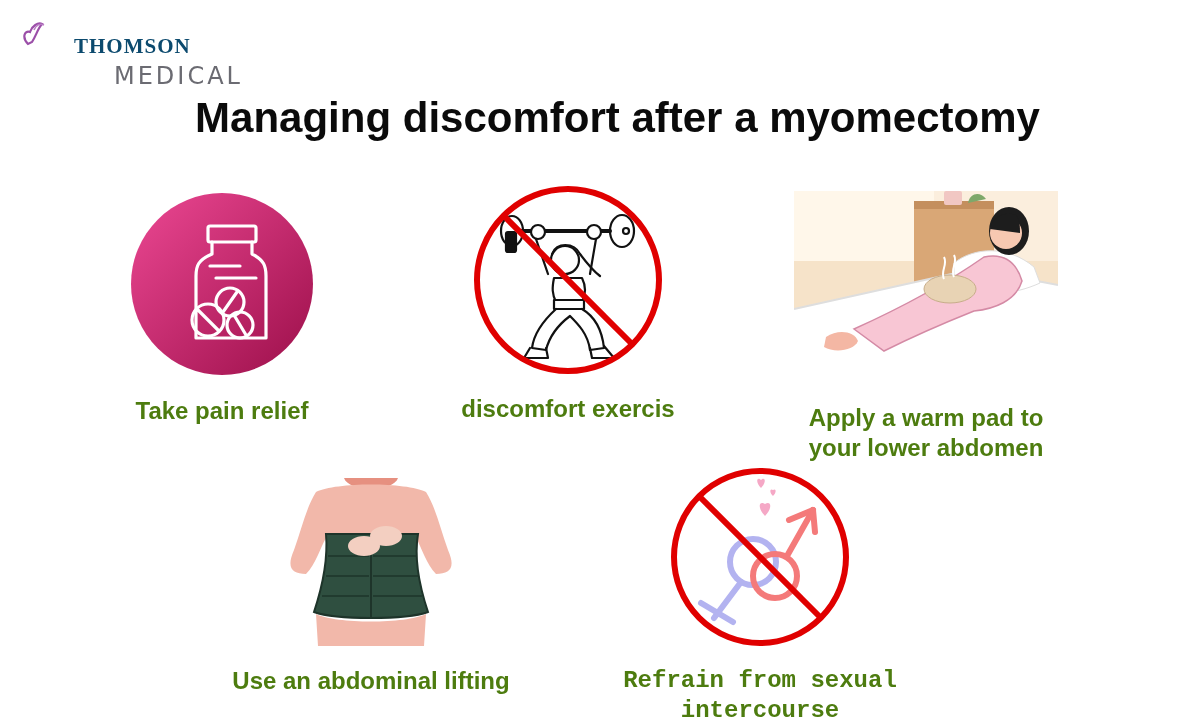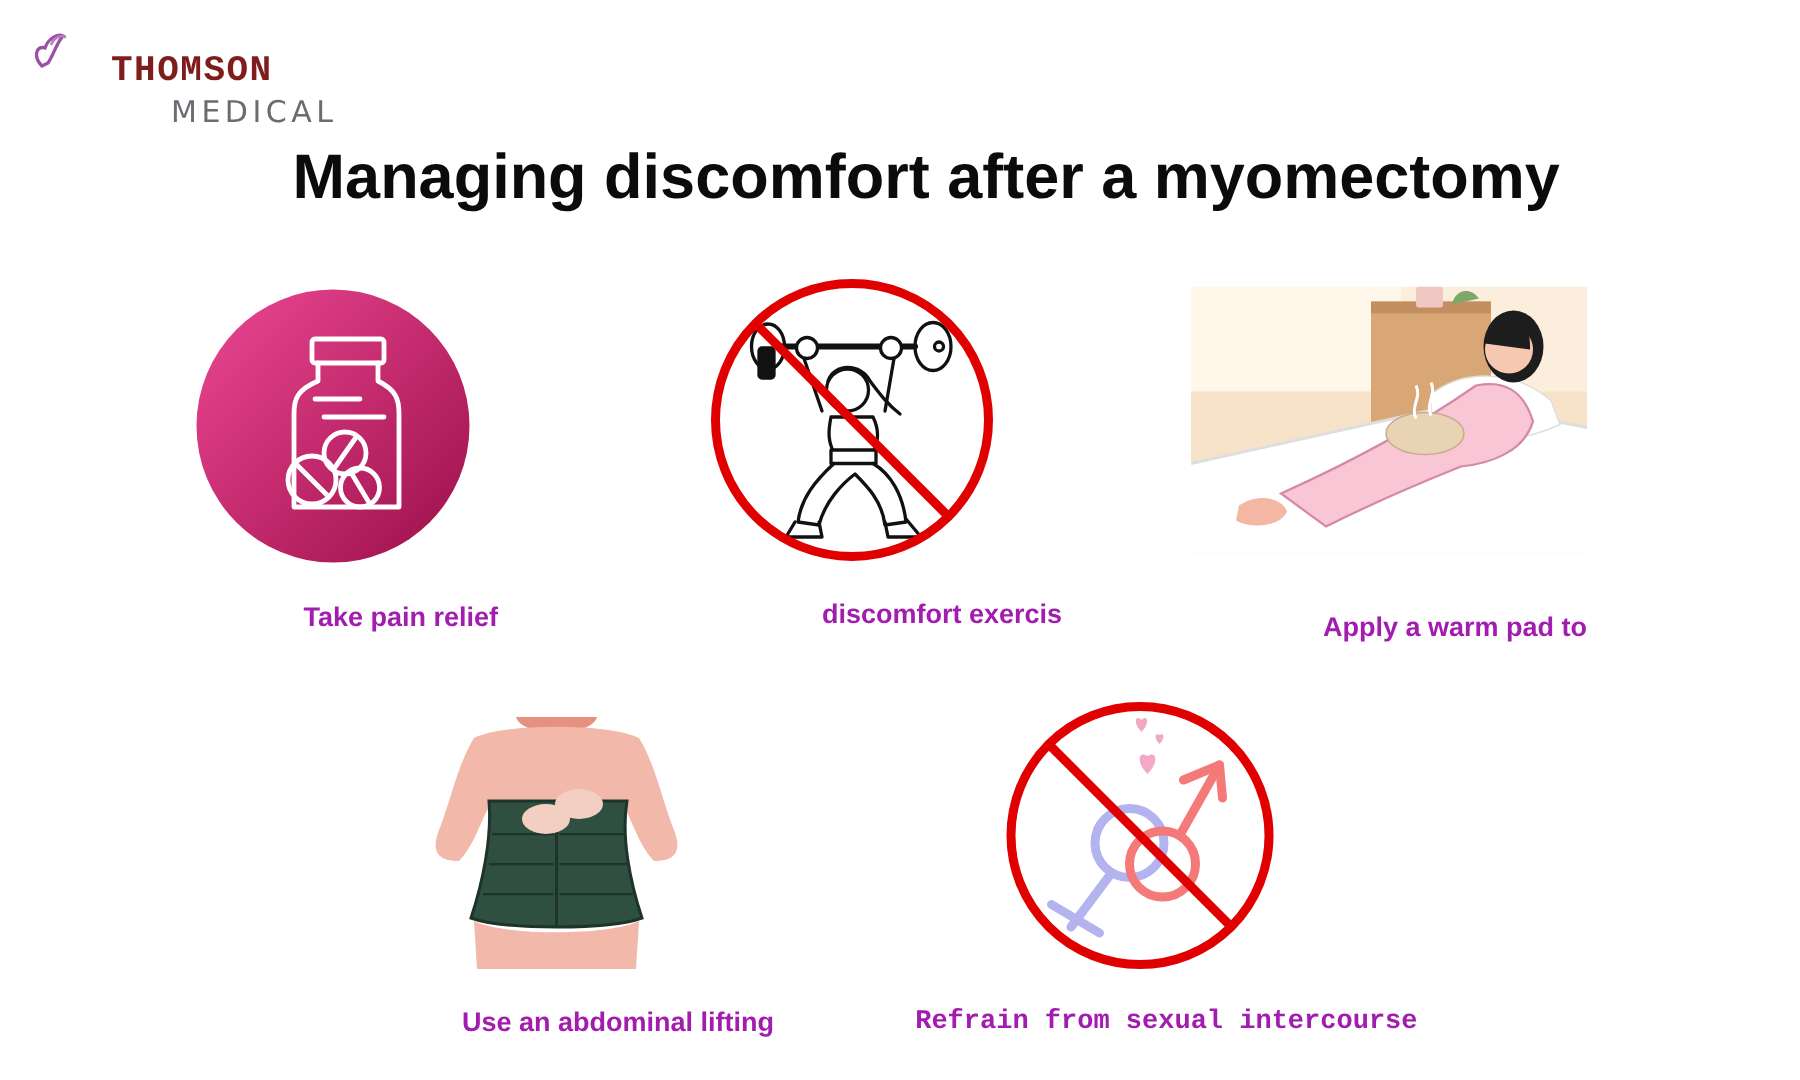--- a/index.html
+++ b/index.html
@@ -1,23 +1,23 @@
 <!DOCTYPE html>
 <html><head>
 <meta charset="utf-8">
 <style>
   html, body { margin:0; padding:0; background:#ffffff; }
   body { width:1200px; height:720px; position:relative; overflow:hidden; font-family:"Liberation Sans", sans-serif; color:#111; }
   .logo { position:absolute; left:22px; top:22px; width:200px; height:60px; }
   .logo .mark { position:absolute; left:0; top:0; width:28px; height:26px; }
-  .logo .brand { position:absolute; left:52px; top:12px; font-weight:bold; font-size:24px; color:#7f1d1d; letter-spacing:1px; font-family:Liberation Mono, monospace; }
-  .logo .sub { position:absolute; left:92px; top:40px; font-size:20px; color:#6b6b72; letter-spacing:3px; font-family:"DejaVu Sans", sans-serif; }
+  .logo .brand { position:absolute; left:52px; top:12px; font-weight:bold; font-size:21px; color:#0c4a6e; letter-spacing:1px; font-family:Liberation Serif, serif; }
+  .logo .sub { position:absolute; left:92px; top:40px; font-size:24px; color:#6b6b72; letter-spacing:3px; font-family:"DejaVu Sans", sans-serif; }
   .title { position:absolute; left:0; width:1235px; top:94px; text-align:center; font-size:42px; font-weight:bold; color:#0b0b0b; font-family:"Liberation Sans", sans-serif; }
   .item { position:absolute; text-align:center; }
-  .item .cap { font-weight:bold; font-size:18px; line-height:30px; color:#a21caf; font-family:"Liberation Sans", sans-serif;text-align:right; }
+  .item .cap { font-weight:bold; font-size:24px; line-height:30px; color:#4d7c0f; font-family:"Liberation Sans", sans-serif; }
   .ill { display:block; margin:0 auto; }
 </style>
 </head>
 <body>
 
 <div class="logo">
   <svg class="mark" viewBox="0 0 28 26">
     <path d="M6 22 C0 16 2 8 8 10 C10 4 16 0 20 2 C16 6 14 14 10 20 Z" fill="none" stroke="#9b4fa8" stroke-width="2.2"></path>
     <path d="M12 8 C14 3 18 1 22 3" fill="none" stroke="#b97cc4" stroke-width="1.6"></path>
   </svg>
@@ -95,20 +95,21 @@
     <ellipse cx="215" cy="40" rx="20" ry="24" fill="#1d1d1d"></ellipse>
     <circle cx="212" cy="42" r="16" fill="#f7c8b1"></circle>
     <path d="M196 38 C198 26 210 20 222 24 C226 30 226 36 226 42" fill="#1d1d1d"></path>
     <path d="M60 138 C100 120 150 94 190 66 C210 62 222 70 228 90 C222 110 200 118 180 120 C140 136 110 150 90 160 Z" fill="#f8c6d4" stroke="#d48aa5" stroke-width="1.5"></path>
     <ellipse cx="156" cy="98" rx="26" ry="14" fill="#e8d3b4" stroke="#c7ad8a"></ellipse>
     <path d="M150 88 C146 80 154 74 150 66 M160 86 C156 78 164 72 160 64" stroke="#fff" stroke-width="2" fill="none"></path>
     <path d="M32 146 C44 138 60 140 64 150 C60 160 40 162 30 156 Z" fill="#f4b7a4"></path>
   </svg>
   <div class="cap" style="margin-top:34px;">
     <div>Apply a warm pad to</div>
+    <div>your lower abdomen</div>
   </div>
 </div>
 
 <div class="item" style="left:226px; top:478px; width:290px;">
   <svg class="ill" width="190" height="168" viewBox="0 0 190 168">
     <path d="M68 0 C72 14 118 14 122 0 Z" fill="#e69080"></path>
     <path d="M40 14 C60 4 130 4 150 14 C160 30 164 50 172 72 C180 90 174 96 160 96 C150 86 146 70 140 60 L50 60 C44 70 40 86 30 96 C16 96 10 90 18 72 C26 50 30 30 40 14 Z" fill="#f2b8aa"></path>
     <path d="M50 56 L142 56 C138 80 144 110 152 134 C130 142 60 142 38 134 C46 110 52 80 50 56 Z" fill="#2f4f40" stroke="#1e342a" stroke-width="2"></path>
     <line x1="95" y1="58" x2="95" y2="140" stroke="#1e342a" stroke-width="2"></line>
     <g stroke="#1e342a" stroke-width="1.5">

